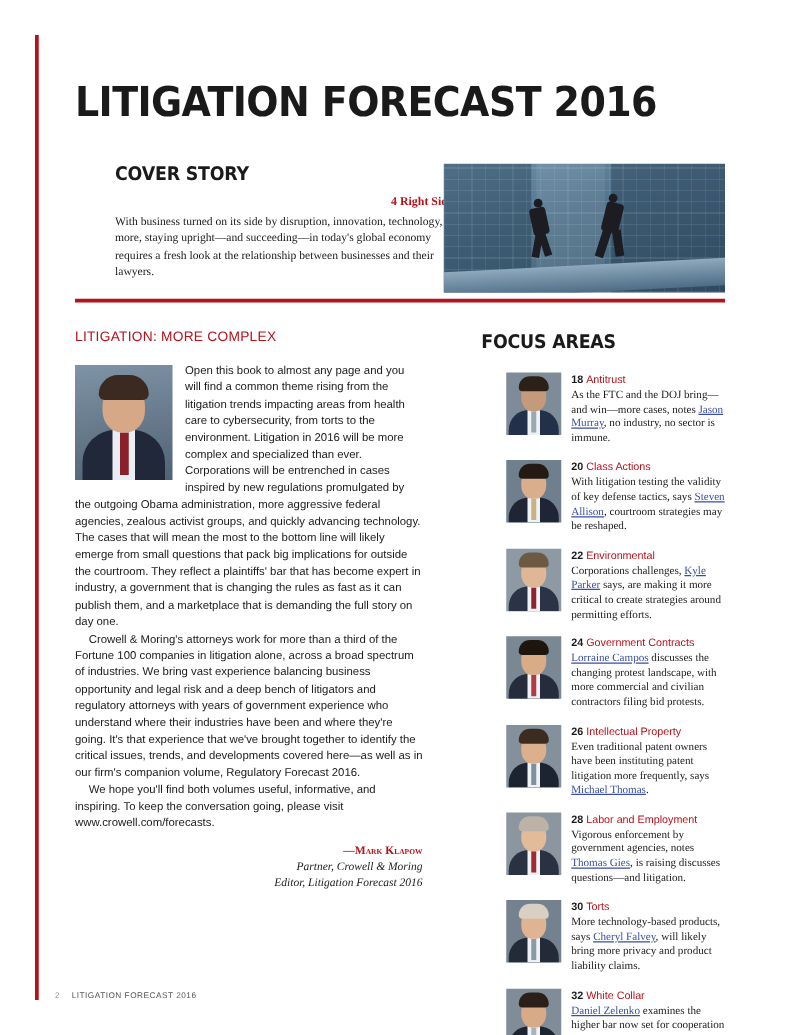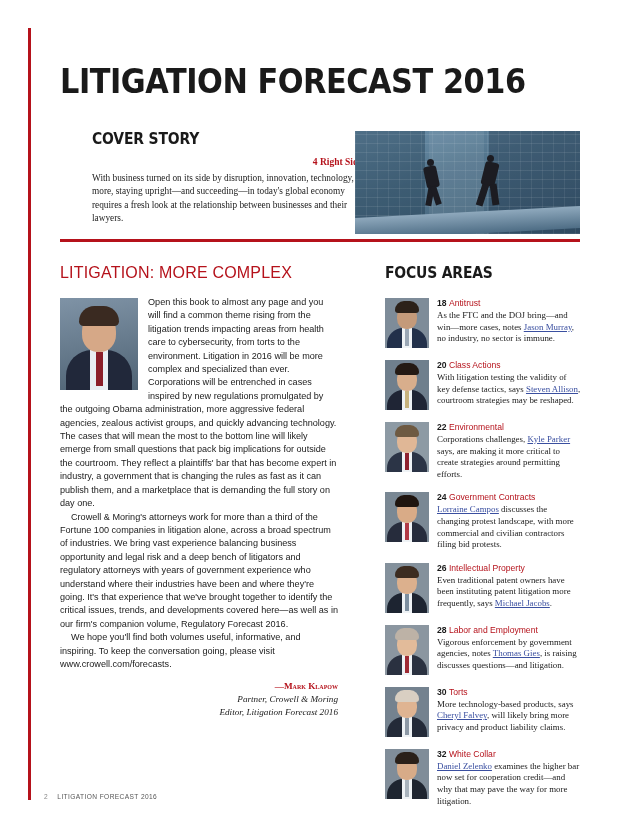--- a/index.html
+++ b/index.html
@@ -119,21 +119,21 @@
   }
   
   .left-col {
     position: absolute;
     left: 60px; top: 264px;
     width: 278px;
   }
   .left-col .sec-title {
     margin: 0 0 14px 0;
     font-family: "Liberation Sans", sans-serif;
-    font-size: 16px;
+    font-size: 11px;
     color: #b5121b;
     font-weight: normal;
     letter-spacing: 0.2px;
   }
   .headshot {
     float: left;
     width: 78px; height: 92px;
     margin: 2px 10px 4px 0;
     background: linear-gradient(170deg,#7f93a6,#4f6374);
     position: relative;
@@ -197,20 +197,21 @@
     font-size: 15px;
     font-weight: bold;
     color: #1a1a1a;
     letter-spacing: -0.2px;
     transform: scaleX(0.93);
     transform-origin: left center;
   }
   .focus-item {
     display: flex;
     margin-bottom: 12px;
+    margin-left: 20px;
   }
   .thumb {
     flex: 0 0 44px;
     width: 44px; height: 50px;
     margin-right: 8px;
     position: relative;
     overflow: hidden;
     background: #8a99a6;
   }
   .thumb .fc { position:absolute; left:12px; top:7px; width:20px; height:24px; border-radius:48% 48% 44% 44%; }
@@ -366,21 +367,21 @@
         <div class="focus-item">
           <div class="thumb" style="background: rgb(132, 145, 156);">
             <div class="st" style="background:#1d2431"></div>
             <div class="sh"></div>
             <div class="ti" style="background:#7d8fa0"></div>
             <div class="fc" style="background:#dcb08d"></div>
             <div class="hr" style="background:#3c2c20"></div>
           </div>
           <div class="fi-text">
             <div class="fi-head"><span class="pg">26 </span><span>Intellectual Property</span></div>
-            <div class="fi-body"><span>Even traditional patent owners have been instituting patent litigation more frequently, says </span><a href="#" style="color: rgb(58, 79, 160);">Michael Jacobs</a><span>.</span></div>
+            <div class="fi-body"><span>Even traditional patent owners have been instituting patent litigation more frequently, says </span><a href="#" style="color: rgb(58, 79, 160);">Michael Thomas</a><span>.</span></div>
           </div>
         </div>
         <div class="focus-item">
           <div class="thumb" style="background: rgb(139, 150, 160);">
             <div class="st" style="background:#2a3140"></div>
             <div class="sh"></div>
             <div class="ti" style="background:#9e2a34"></div>
             <div class="fc" style="background:#e2bb9a"></div>
             <div class="hr" style="background:#bdb2a6"></div>
           </div>

